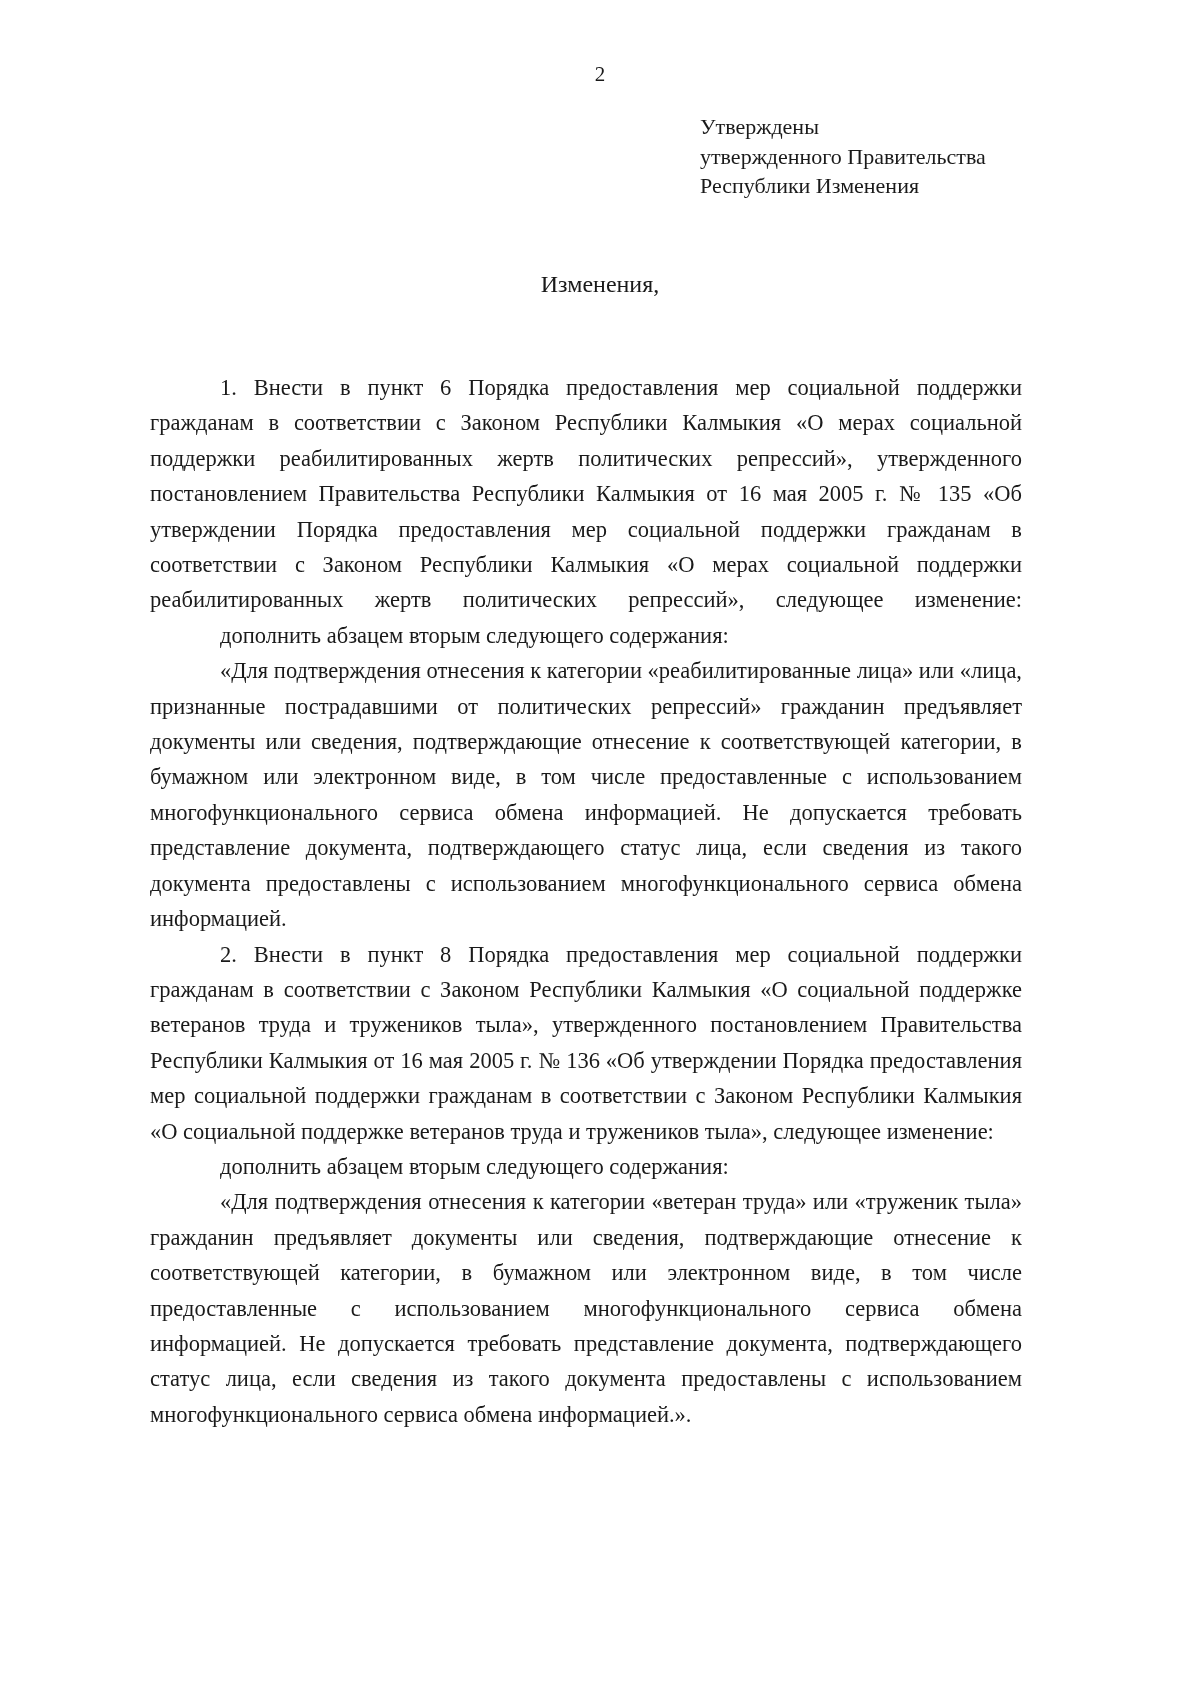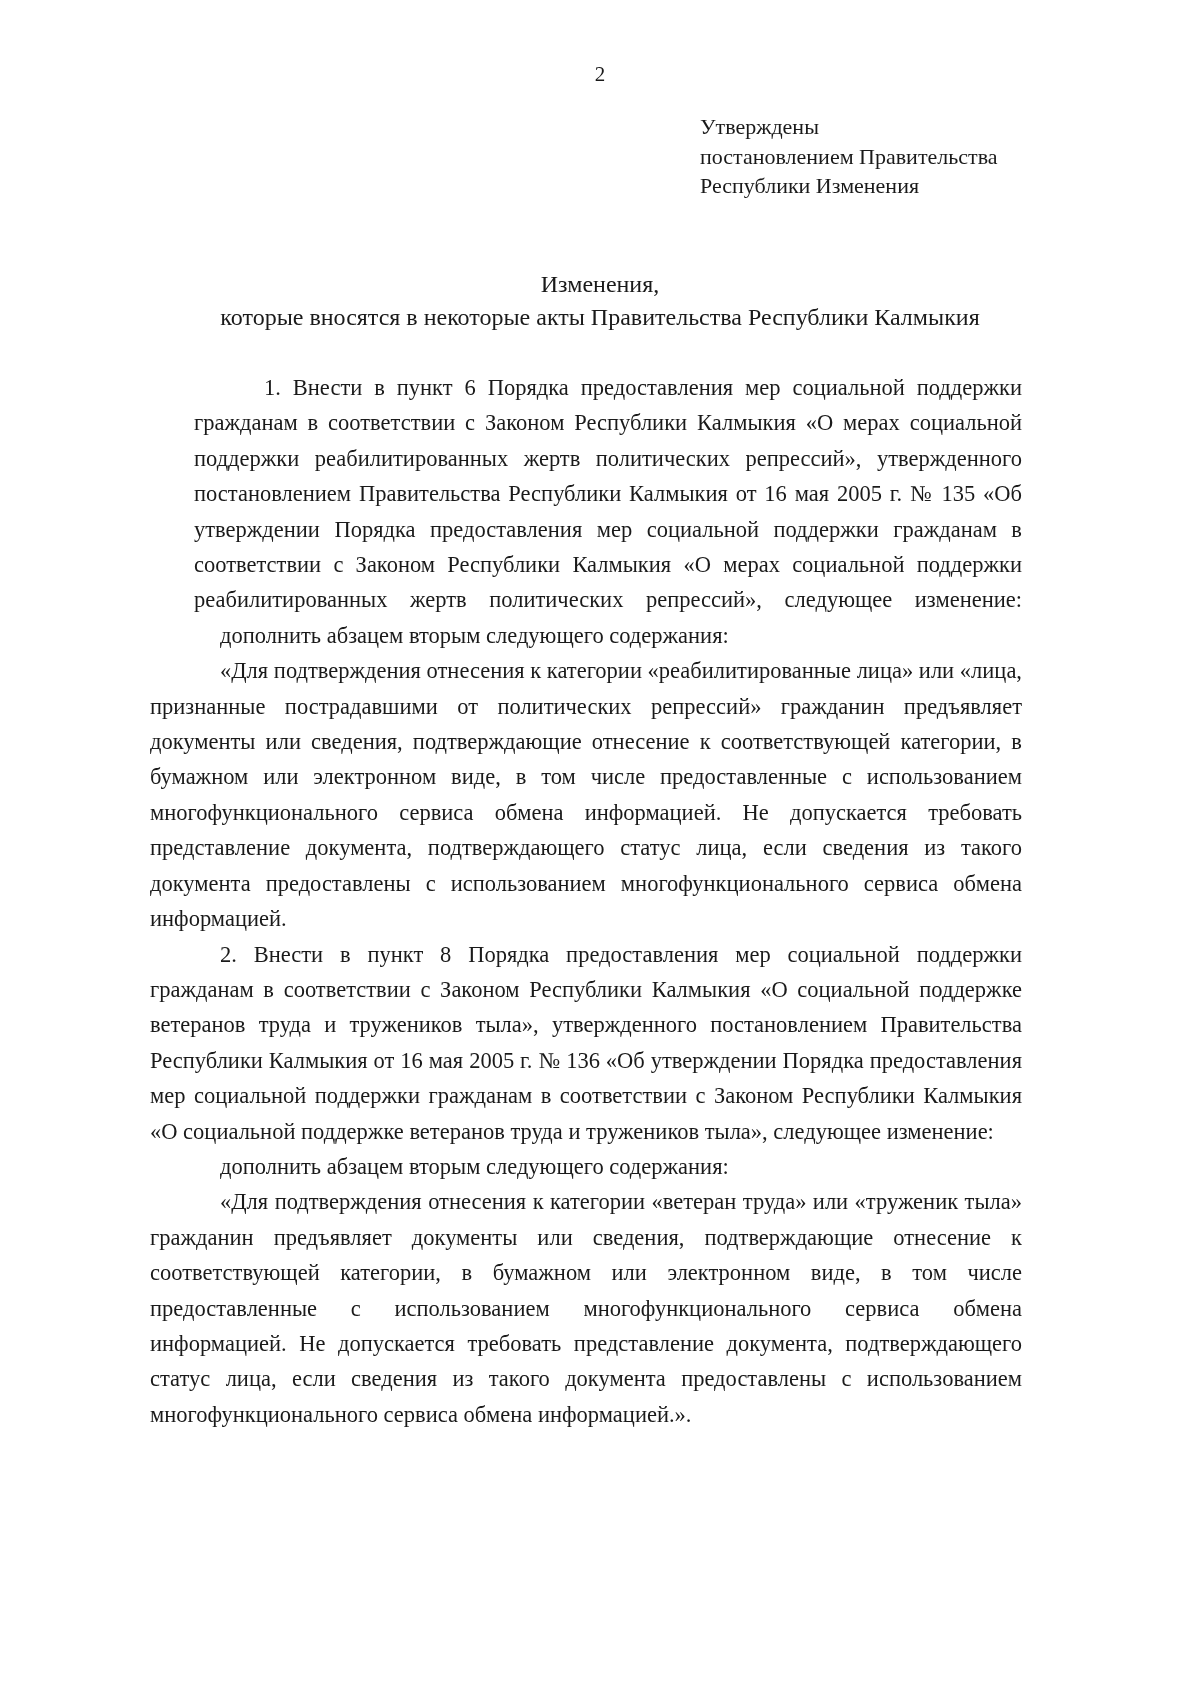--- a/index.html
+++ b/index.html
@@ -67,39 +67,37 @@
     text-align: justify;
     text-justify: inter-word;
   }
   .body-text p {
     margin: 0;
     text-indent: 70px;
     text-align: justify;
   }
   .body-text p.last-line-justify {
     text-align-last: justify;
-    margin-left: 44px;
   }
 </style>
 </head>
 <body>
 
 <div class="page">
 
   <div class="page-number">2</div>
 
   <div class="approval-block">
     <div>Утверждены</div>
-    <div>постановлением Правительства</div>
+    <div>утвержденного Правительства</div>
     <div>Республики Изменения</div>
   </div>
 
   <div class="doc-title">
     <span class="line1">Изменения,</span>
-    <span class="line2">которые вносятся в некоторые акты Правительства Республики Калмыкия</span>
   </div>
 
   <div class="body-text">
     <p class="last-line-justify">1. Внести в пункт 6 Порядка предоставления мер социальной поддержки гражданам в соответствии с Законом Республики Калмыкия «О мерах социальной поддержки реабилитированных жертв политических репрессий», утвержденного постановлением Правительства Республики Калмыкия от 16 мая 2005 г. № 135 «Об утверждении Порядка предоставления мер социальной поддержки гражданам в соответствии с Законом Республики Калмыкия «О мерах социальной поддержки реабилитированных жертв политических репрессий», следующее изменение:</p>
     <p>дополнить абзацем вторым следующего содержания:</p>
     <p>«Для подтверждения отнесения к категории «реабилитированные лица» или «лица, признанные пострадавшими от политических репрессий» гражданин предъявляет документы или сведения, подтверждающие отнесение к соответствующей категории, в бумажном или электронном виде, в том числе предоставленные с использованием многофункционального сервиса обмена информацией. Не допускается требовать представление документа, подтверждающего статус лица, если сведения из такого документа предоставлены с использованием многофункционального сервиса обмена информацией.</p>
     <p>2. Внести в пункт 8 Порядка предоставления мер социальной поддержки гражданам в соответствии с Законом Республики Калмыкия «О социальной поддержке ветеранов труда и тружеников тыла», утвержденного постановлением Правительства Республики Калмыкия от 16 мая 2005 г. № 136 «Об утверждении Порядка предоставления мер социальной поддержки гражданам в соответствии с Законом Республики Калмыкия «О социальной поддержке ветеранов труда и тружеников тыла», следующее изменение:</p>
     <p>дополнить абзацем вторым следующего содержания:</p>
     <p>«Для подтверждения отнесения к категории «ветеран труда» или «труженик тыла» гражданин предъявляет документы или сведения, подтверждающие отнесение к соответствующей категории, в бумажном или электронном виде, в том числе предоставленные с использованием многофункционального сервиса обмена информацией. Не допускается требовать представление документа, подтверждающего статус лица, если сведения из такого документа предоставлены с использованием многофункционального сервиса обмена информацией.».</p>
   </div>

